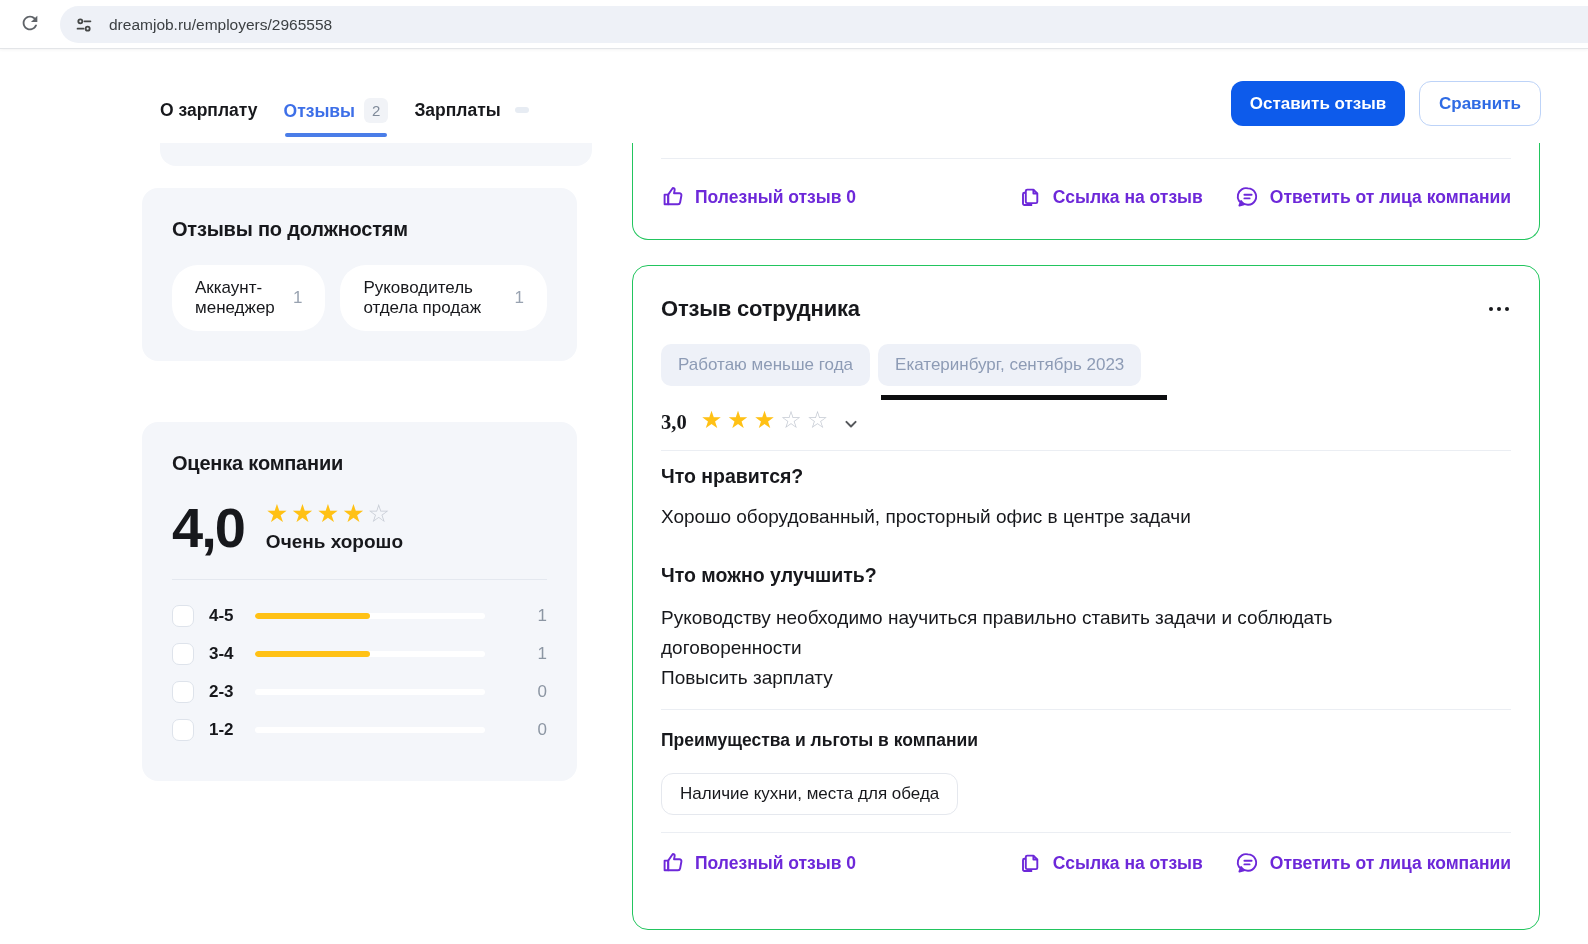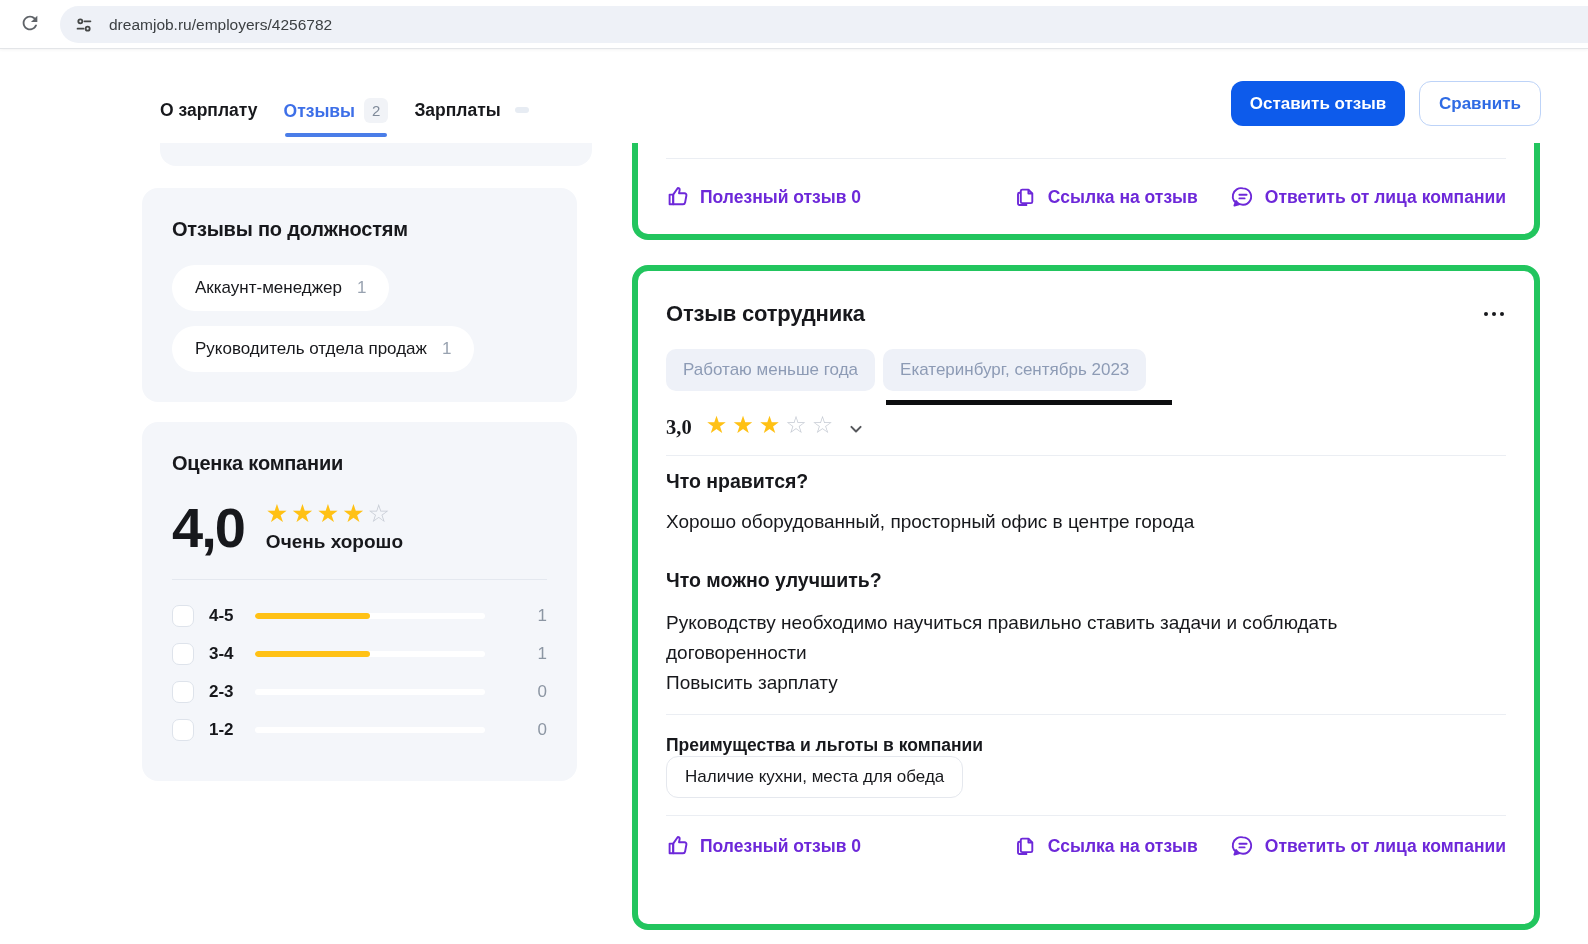--- a/index.html
+++ b/index.html
@@ -29,42 +29,42 @@
   .btn { position:absolute; top:81px; height:45px; border-radius:12px; font-family:inherit;
     font-size:17px; font-weight:700; cursor:pointer; }
   .btn-primary { left:1231px; width:174px; background:#0D5BEB; border:none; color:#fff; }
   .btn-secondary { left:1419px; width:122px; background:#fff; border:1px solid #BDD3F8; color:#2F6BE4; }
   
   .card-stub { position:absolute; left:160px; top:143px; width:432px; height:23px;
     background:#F4F6FA; border-radius:0 0 16px 16px; }
   .side-card { position:absolute; left:142px; width:435px; background:#F4F6FA; border-radius:16px; padding:30px; }
   .card-positions { top:188px; }
   .side-title { font-size:20px; font-weight:700; letter-spacing:-.2px; }
-  .pos-chips { margin-top:24px; display:flex; flex-direction:column; align-items:flex-start; gap:15px; }
+  .pos-chips { margin-top:24px; display:flex; flex-direction:row; align-items:flex-start; gap:15px; }
   .pos-chip { display:inline-flex; align-items:center; background:#fff; border-radius:26px;
     padding:13px 23px; font-size:17px; cursor:pointer; }
   .pos-chip .cnt { margin-left:15px; color:#98A2B0; }
   .card-rating { top:422px; padding-bottom:32px; }
   .score-row { margin-top:26px; display:flex; align-items:flex-start; }
   .score-big { font-size:56px; font-weight:700; letter-spacing:-2px; line-height:.95; }
   .score-side { margin-left:22px; }
   .stars { letter-spacing:3px; white-space:nowrap; }
   .score-side .stars { font-size:25px; line-height:1; }
   .star.on { color:#FFC115; } .star.off { color:#C6CBD4; }
   .score-label { margin-top:5px; font-size:19px; font-weight:700; }
   .side-divider { height:1px; background:#E4E8EF; margin:25px 0 17px; }
   .bar-row { display:flex; align-items:center; height:38px; }
   .checkbox { width:22px; height:22px; background:#fff; border:1.5px solid #DEE3EB; border-radius:7px; cursor:pointer; flex:0 0 auto; }
   .bar-range { width:46px; margin-left:15px; font-size:17px; font-weight:700; }
   .bar-track { width:230px; height:6px; border-radius:3px; background:#fff; overflow:hidden; }
   .bar-fill { height:100%; border-radius:3px; background:#FFC115; }
   .bar-count { margin-left:auto; font-size:17px; color:#8C96A3; }
   
   .main-card { position:absolute; left:632px; width:908px; background:#fff;
-    border:6px solid #22c55e; }
+    border:1px solid #22c55e; }
   .card-top { top:143px; height:97px; border-top:none; border-radius:0 0 16px 16px; padding:0 28px; }
   .m-divider { height:1px; background:#EBEEF3; }
   .card-top .m-divider { margin-top:15px; }
   .actions-row { display:flex; align-items:center; }
   .card-top .actions-row { margin-top:26px; }
   .action { display:flex; align-items:center; gap:10px; color:#6d28d9; font-size:17.5px;
     font-weight:700; cursor:pointer; white-space:nowrap; }
   .action svg { flex:0 0 auto; }
   .action.a-copy { margin-left:auto; }
   .action.a-reply { margin-left:33px; }
@@ -79,21 +79,21 @@
   .rating-line { margin-top:20px; display:flex; align-items:flex-end;font-family:Liberation Serif, serif; }
   .rating-score { font-size:20.5px; font-weight:700; }
   .rating-line .stars { font-size:24px; margin-left:14px; letter-spacing:5px; }
   .chev { margin-left:8px; cursor:pointer; display:flex; }
   .rv-divider1 { margin-top:16px; } .rv-divider2 { margin-top:16px; } .rv-divider3 { margin-top:17px; }
   .q-head { margin-top:14px; font-size:19.5px; font-weight:700; }
   .q-head2 { margin-top:32px; font-size:19.5px; font-weight:700; }
   .q-text { margin-top:14px; font-size:19px; line-height:30px; max-width:760px; }
   .q-lines { margin-top:16px; font-size:19px; line-height:30px; max-width:720px; }
   .benefits-head { margin-top:20px; font-size:17.5px; font-weight:700; }
-  .benefit-chip { display:inline-block; border:1px solid #E5E8EE; border-radius:12px;
+  .benefit-chip { display:inline-block; margin-top:22px; border:1px solid #E5E8EE; border-radius:12px;
     padding:10px 18px; font-size:17px; }
   .card-review .actions-row { margin-top:18px; }
 </style>
 </head>
 <body>
 
 <div class="browser-bar">
   <button class="reload-btn">
     <svg width="22" height="22" viewBox="0 0 24 24">
       <path fill="#5F6368" d="M17.65 6.35C16.2 4.9 14.21 4 12 4c-4.42 0-7.99 3.58-8 8s3.58 8 8 8c3.73 0 6.84-2.55 7.73-6h-2.08c-.82 2.33-3.04 4-5.65 4-3.31 0-6-2.69-6-6s2.69-6 6-6c1.66 0 3.14.69 4.22 1.78L13 11h7V4l-2.35 2.35z"></path>
@@ -101,21 +101,21 @@
   </button>
   <div class="url-pill">
     <svg class="site-info" viewBox="0 0 24 24">
       <g stroke="#444746" stroke-width="2" fill="none" stroke-linecap="round">
         <circle cx="8" cy="8" r="2.2" fill="none"></circle>
         <line x1="12.5" y1="8" x2="19" y2="8"></line>
         <line x1="5" y1="16" x2="11.5" y2="16"></line>
         <circle cx="16" cy="16" r="2.2" fill="none"></circle>
       </g>
     </svg>
-    <span class="url-text">dreamjob.ru/employers/4256782</span>
+    <span class="url-text">dreamjob.ru/employers/2965558</span>
   </div>
 </div>
 
 <div class="tabs">
   <span class="tab">О зарплату</span>
   <span class="tab active"><span>Отзывы</span><span class="tab-badge">2</span></span>
   <span class="tab">Зарплаты</span>
   <span class="tab-dot"></span>
 </div>
 <button class="btn btn-primary">Оставить отзыв</button>
@@ -230,21 +230,21 @@
     <span class="stars"><span class="star on">★</span><span class="star on">★</span><span class="star on">★</span><span class="star off">☆</span><span class="star off">☆</span></span>
     <span class="chev">
       <svg width="20" height="20" viewBox="0 0 24 24" fill="none" stroke="#56585C" stroke-width="2.4" stroke-linecap="round" stroke-linejoin="round">
         <polyline points="6.5,9.5 12,15 17.5,9.5"></polyline>
       </svg>
     </span>
   </div>
   <div class="m-divider rv-divider1"></div>
 
   <div class="q-head">Что нравится?</div>
-  <div class="q-text">Хорошо оборудованный, просторный офис в центре города</div>
+  <div class="q-text">Хорошо оборудованный, просторный офис в центре задачи</div>
 
   <div class="q-head2">Что можно улучшить?</div>
   <div class="q-lines">
     <div>Руководству необходимо научиться правильно ставить задачи и соблюдать договоренности</div>
     <div>Повысить зарплату</div>
   </div>
 
   <div class="m-divider rv-divider2"></div>
   <div class="benefits-head">Преимущества и льготы в компании</div>
   <span class="benefit-chip">Наличие кухни, места для обеда</span>

